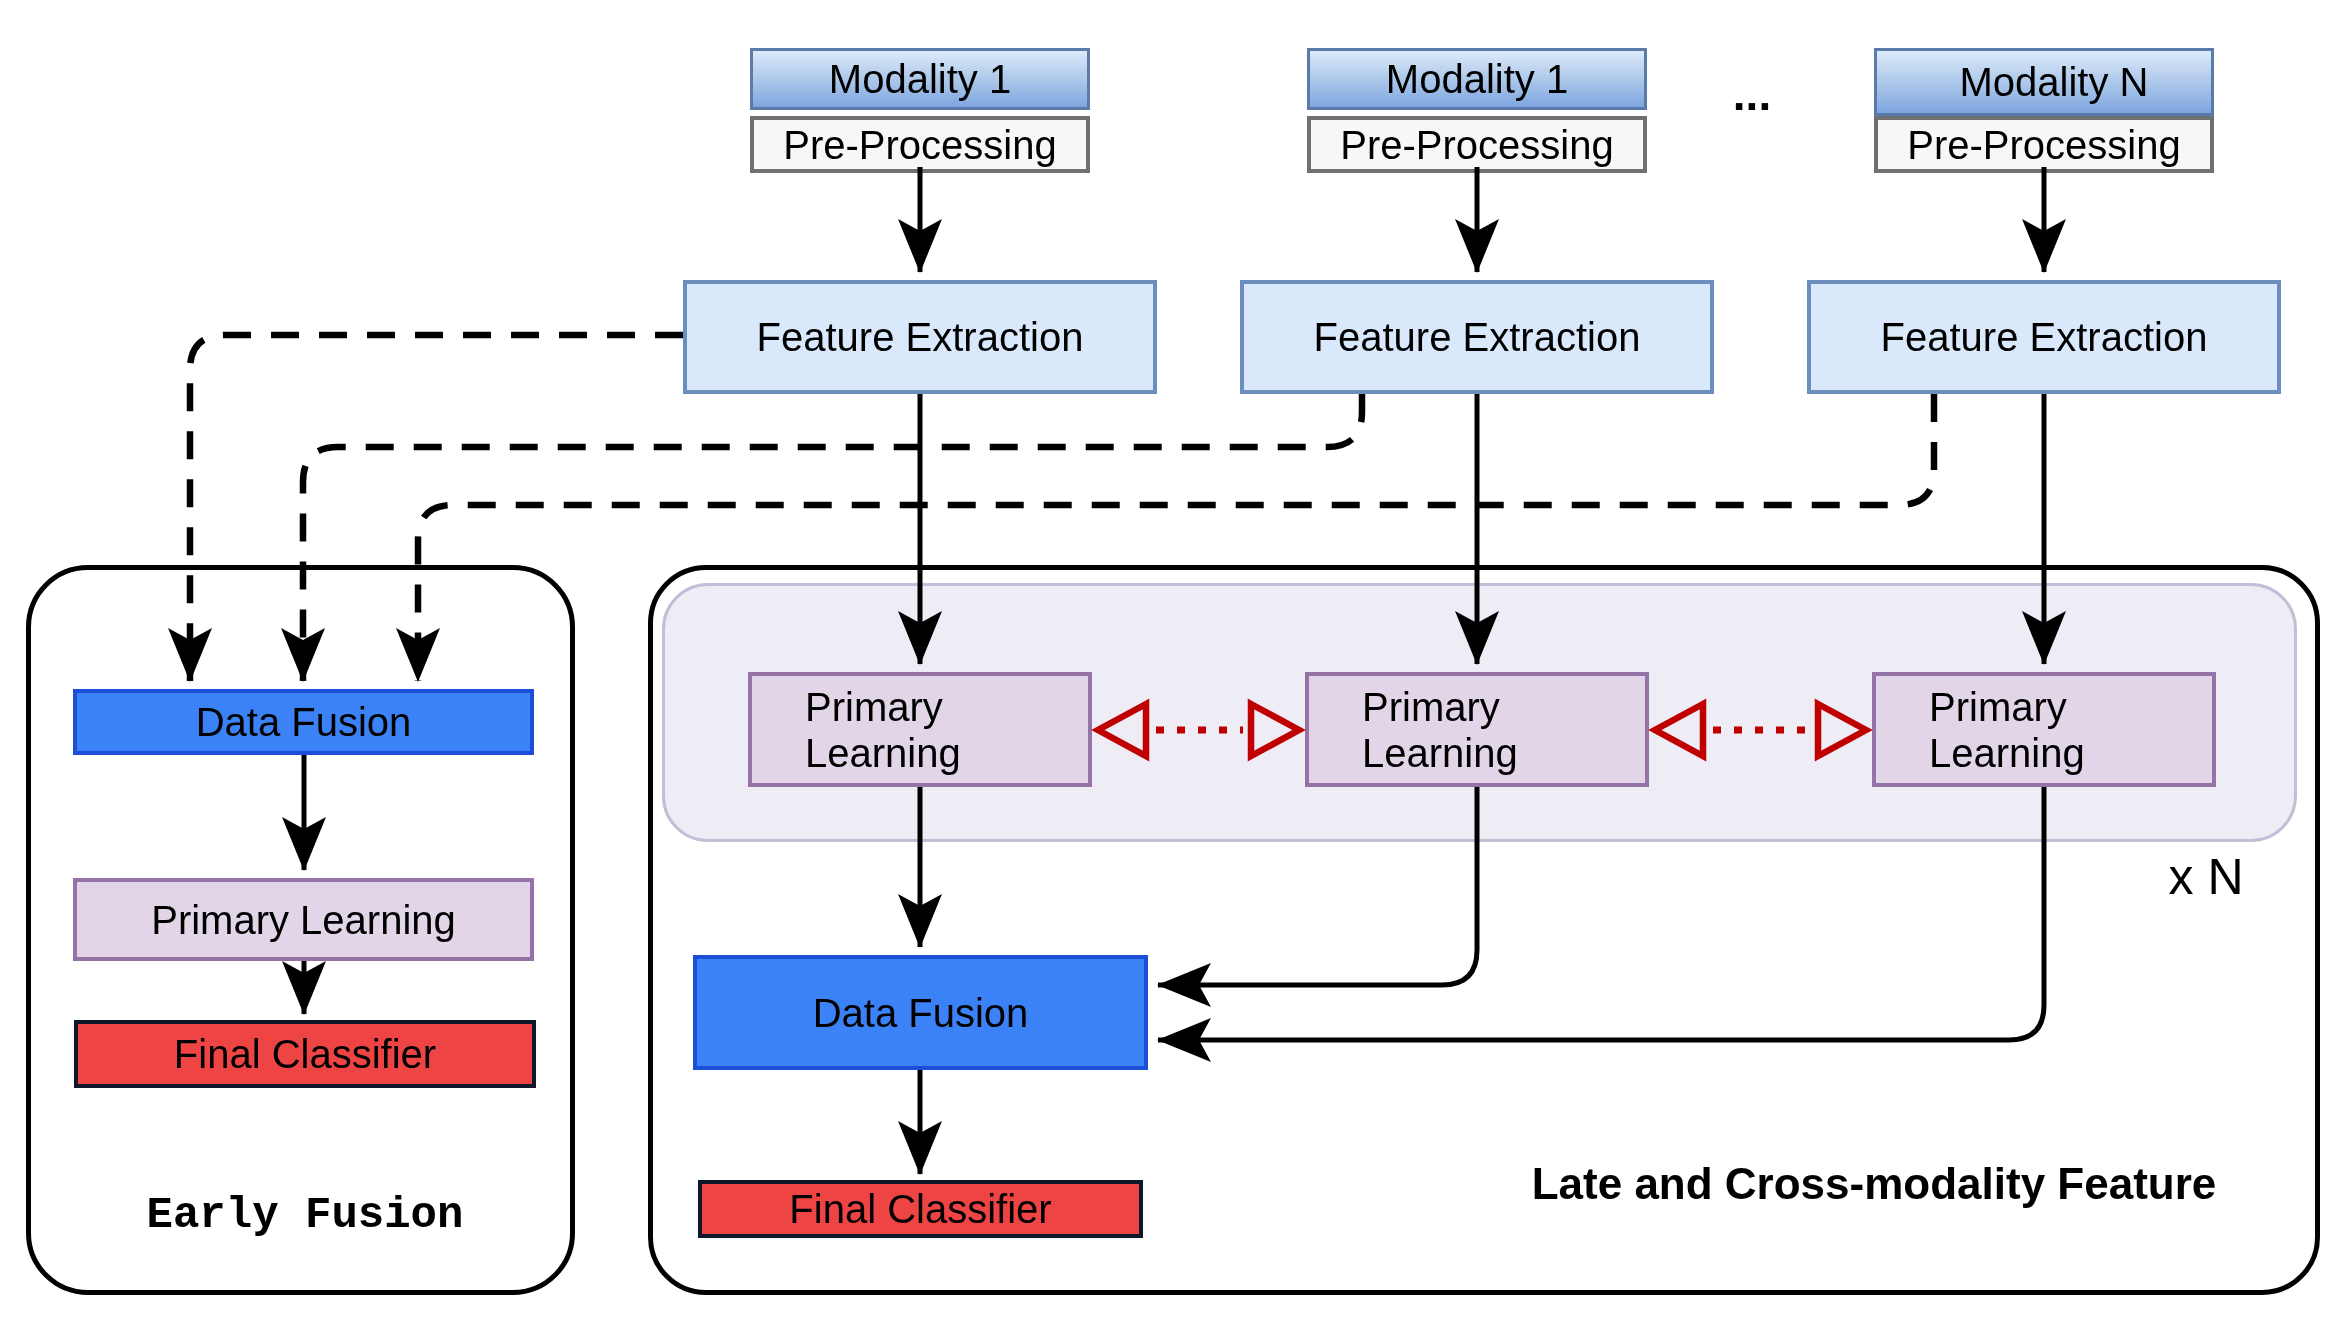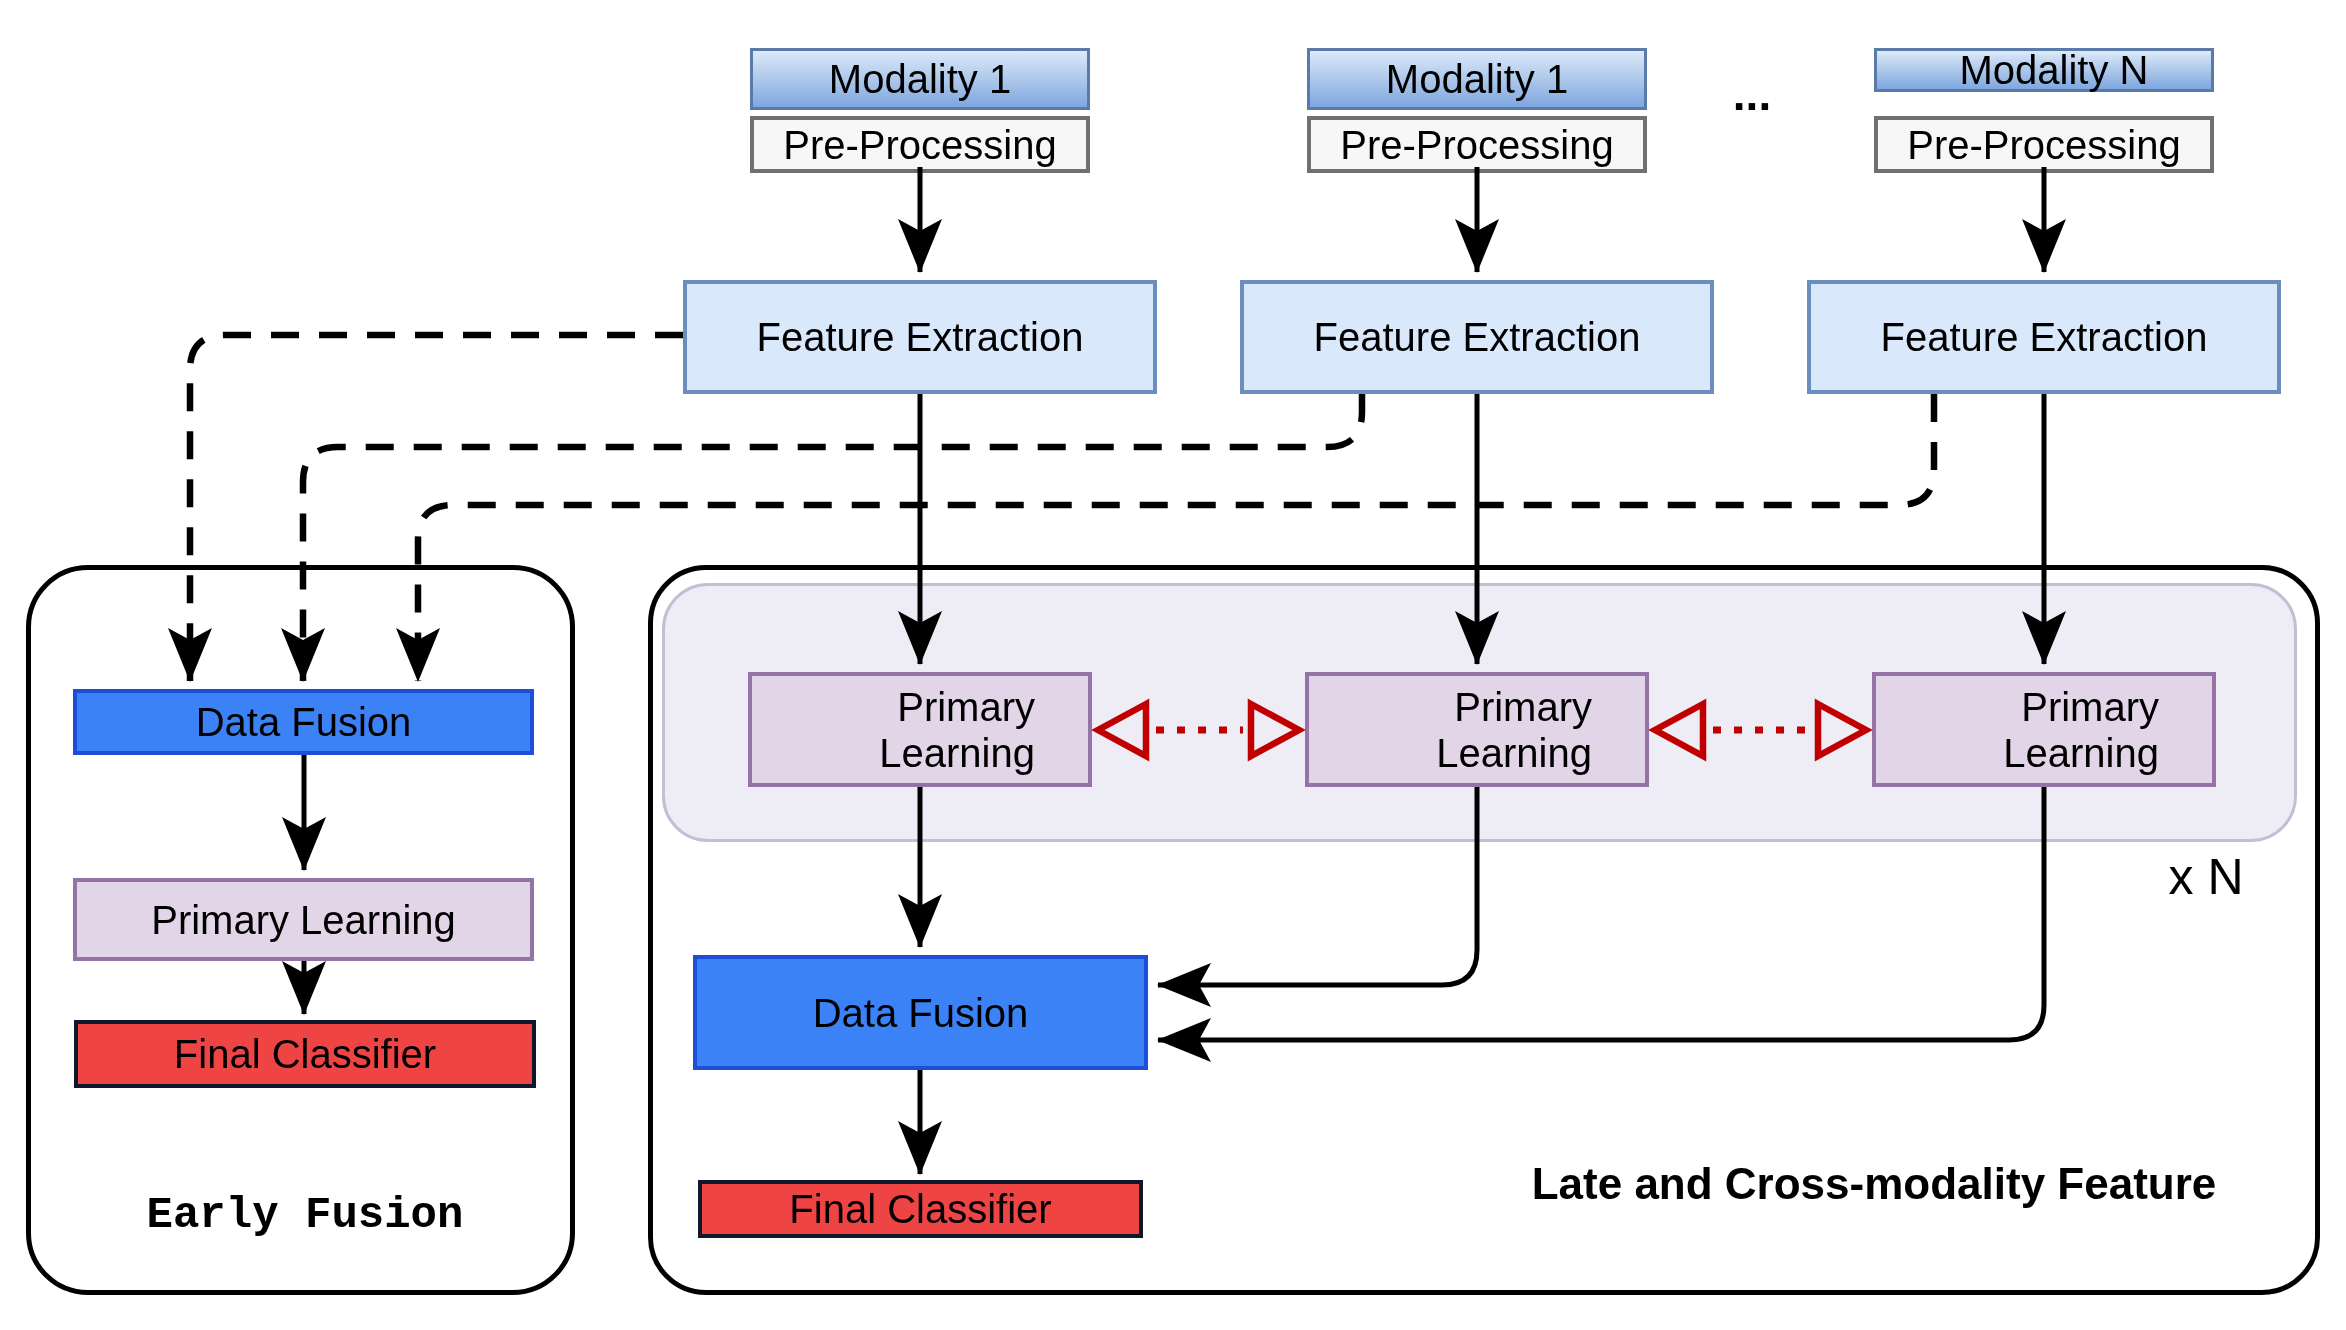--- a/index.html
+++ b/index.html
@@ -7,21 +7,21 @@
     position:relative;
     width:2346px;height:1330px;
     background:#ffffff;
     font-family:"Liberation Sans", sans-serif;
     color:#000;
     overflow:hidden;
   }
   .node{
     position:absolute;
     display:flex;align-items:center;justify-content:center;
-    text-align:right;
+    text-align:left;
     box-sizing:border-box;
     font-size:40px;
     line-height:1.15;
   }
   
   .mod-header{
     background:linear-gradient(180deg,#dce9f9 0%,#a9c5e9 55%,#7ea6e0 100%);
     border:3px solid #5a7aa8;
   }
   .mod-pre{
@@ -98,21 +98,21 @@
   <div class="group-box" style="left:662px;top:583px;width:1635px;height:259px;"></div>
 
   <div class="node mod-header" style="left:750px;top:48px;width:340px;height:62px;">Modality 1</div>
   <div class="node mod-pre" style="left:750px;top:110px;width:340px;height:57px;">Pre-Processing</div>
 
   <div class="node mod-header" style="left:1307px;top:48px;width:340px;height:62px;">Modality 1</div>
   <div class="node mod-pre" style="left:1307px;top:110px;width:340px;height:57px;">Pre-Processing</div>
 
   <div class="ellipsis-label" style="left:1712px;top:68px;width:80px;height:52px;">...</div>
 
-  <div class="node mod-header" style="left:1874px;top:48px;width:340px;height:44px;padding-left:20px;">Modality N</div>
+  <div class="node mod-header" style="left:1874px;top:48px;width:340px;height:68px;padding-left:20px;">Modality N</div>
   <div class="node mod-pre" style="left:1874px;top:110px;width:340px;height:57px;">Pre-Processing</div>
 
   <div class="node fe-box" style="left:683px;top:280px;width:474px;height:114px;">Feature Extraction</div>
   <div class="node fe-box" style="left:1240px;top:280px;width:474px;height:114px;">Feature Extraction</div>
   <div class="node fe-box" style="left:1807px;top:280px;width:474px;height:114px;">Feature Extraction</div>
 
   <div class="node df-box" style="left:73px;top:689px;width:461px;height:66px;">Data Fusion</div>
   <div class="node pl-box" style="left:73px;top:878px;width:461px;height:83px;">Primary Learning</div>
   <div class="node fc-box" style="left:74px;top:1020px;width:462px;height:68px;">Final Classifier</div>
   <div class="caption" style="left:85px;top:1188px;width:440px;height:54px;font-family:Liberation Mono, monospace;">Early Fusion</div>

